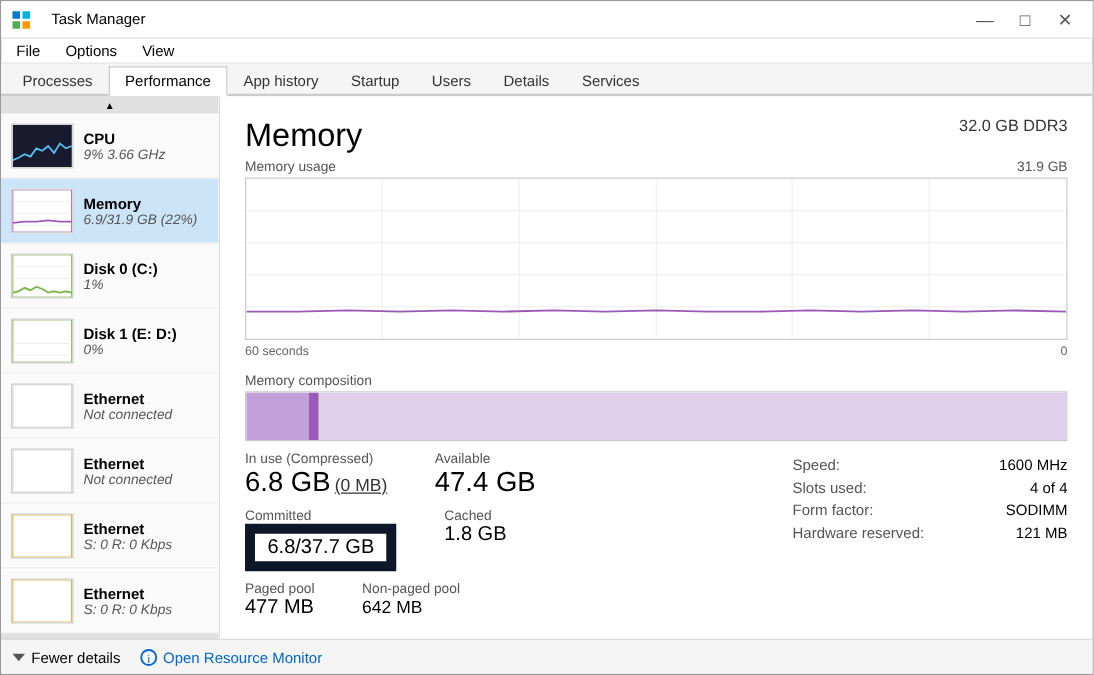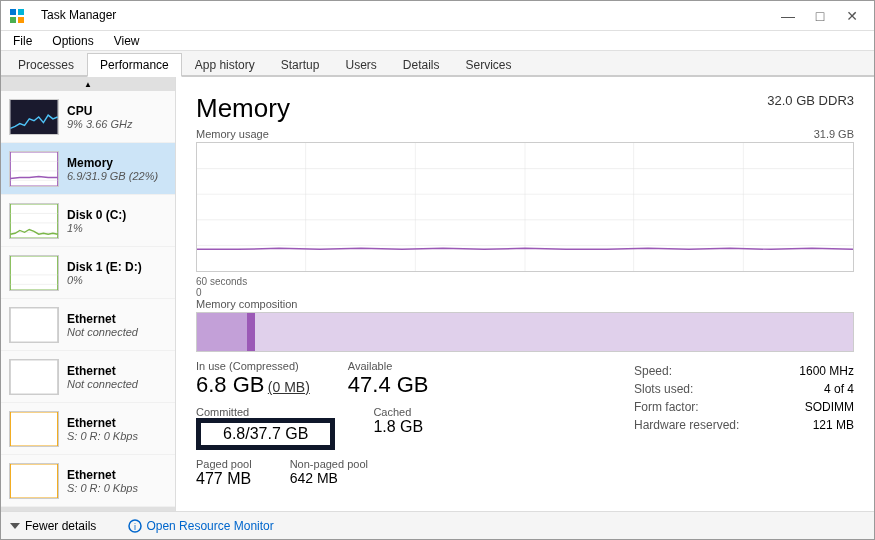--- a/index.html
+++ b/index.html
@@ -176,22 +176,21 @@
       background: #fff;
       margin-bottom: 4px;
       position: relative;
       overflow: hidden;
     }
     .chart-time-labels {
       display: flex;
       justify-content: space-between;
       font-size: 10px;
       color: #666;
-      margin-bottom: 0;
-      flex-direction: column;
+      margin-bottom: 12px;
     }
     .mem-comp-container {
       border: 1px solid #ccc;
       height: 40px;
       background: #fff;
       margin-bottom: 8px;
       position: relative;
       overflow: hidden;
       display: flex;
     }
@@ -220,34 +219,34 @@
       font-size: 22px;
       font-weight: 300;
       color: #000;
       line-height: 1.2;
     }
     .stat-value-small {
       font-size: 16px;
       font-weight: 300;
     }
     .stat-committed {
-      border: 5px solid #0f172a;
-      padding: 2px 22px;
+      border: 8px solid #0f172a;
+      padding: 2px 10px;
       display: inline-block;
     }
     .right-stat-label { color: #555; }
     .right-stat-value { color: #000; }
     .footer-bar {
       height: 28px;
       background: #f5f5f5;
       border-top: 1px solid #ddd;
       display: flex;
       align-items: center;
       padding: 0 8px;
-      gap: 32px;
+      gap: 16px;
     }
     .fewer-details {
       display: flex;
       align-items: center;
       gap: 4px;
       cursor: pointer;
       font-size: 12px;
       color: #000;
     }
     .open-resource-monitor {

